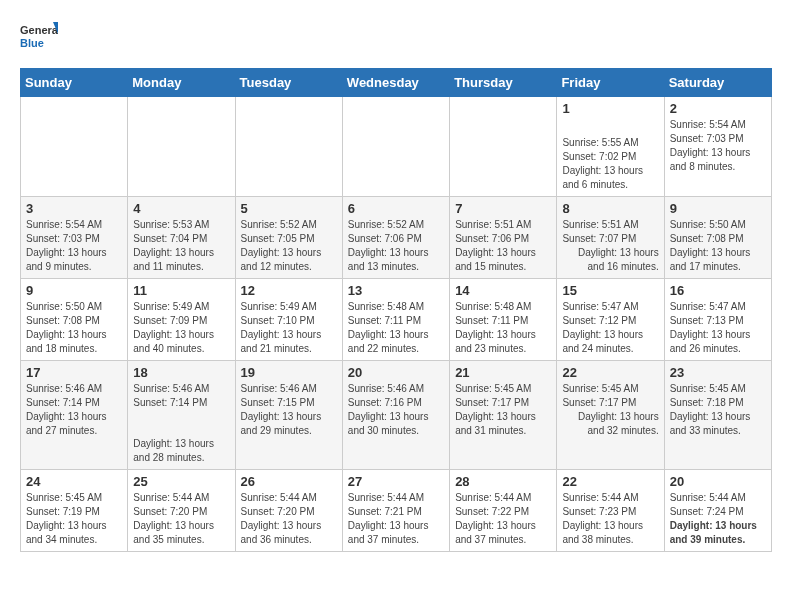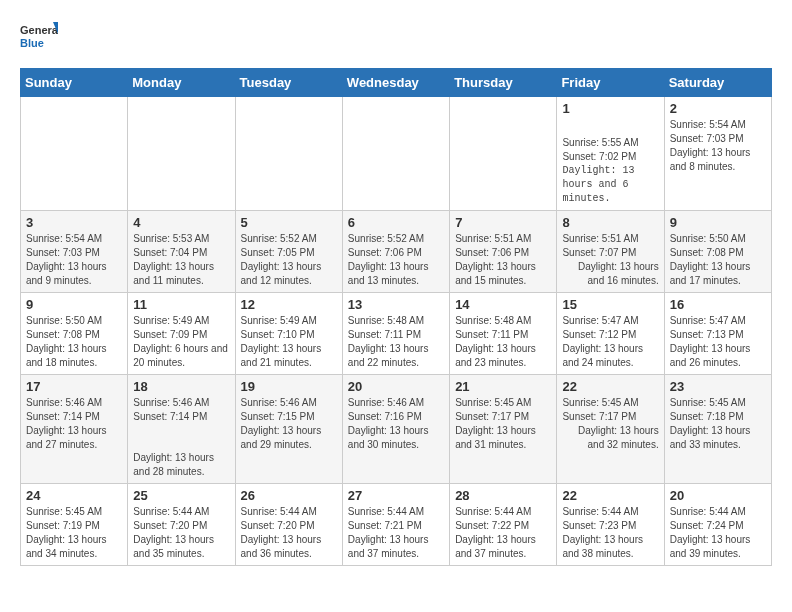--- a/index.html
+++ b/index.html
@@ -109,21 +109,21 @@
         <td class="empty-cell"></td>
         <td class="empty-cell"></td>
         <td class="empty-cell"></td>
         <td class="empty-cell"></td>
         <td class="empty-cell"></td>
         <td>
           <span class="day-number">1</span>
           <div class="day-info">
             <span style="display: block; margin-top: 20px;">Sunrise: 5:55 AM</span>
             <span style="display: block;">Sunset: 7:02 PM</span>
-            <span style="display: block; font-family: Liberation Mono, monospace;">Daylight: 13 hours and 6 minutes.</span>
+            <span style="display: block;">Daylight: 13 hours and 6 minutes.</span>
           </div>
         </td>
         <td>
           <span class="day-number">2</span>
           <div class="day-info">
             <span style="display: block;">Sunrise: 5:54 AM</span>
             <span style="display: block;">Sunset: 7:03 PM</span>
             <span style="display: block;">Daylight: 13 hours and 8 minutes.</span>
           </div>
         </td>
@@ -193,21 +193,21 @@
             <span style="display: block;">Sunrise: 5:50 AM</span>
             <span style="display: block;">Sunset: 7:08 PM</span>
             <span style="display: block;">Daylight: 13 hours and 18 minutes.</span>
           </div>
         </td>
         <td>
           <span class="day-number">11</span>
           <div class="day-info">
             <span style="display: block;">Sunrise: 5:49 AM</span>
             <span style="display: block;">Sunset: 7:09 PM</span>
-            <span style="display: block;">Daylight: 6 hours and 20 minutes.</span>
+            <span style="display: block;">Daylight: 13 hours and 40 minutes.</span>
           </div>
         </td>
         <td>
           <span class="day-number">12</span>
           <div class="day-info">
             <span style="display: block;">Sunrise: 5:49 AM</span>
             <span style="display: block;">Sunset: 7:10 PM</span>
             <span style="display: block;">Daylight: 13 hours and 21 minutes.</span>
           </div>
         </td>
@@ -349,18 +349,18 @@
             <span style="display: block;">Sunrise: 5:44 AM</span>
             <span style="display: block;">Sunset: 7:23 PM</span>
             <span style="display: block;">Daylight: 13 hours and 38 minutes.</span>
           </div>
         </td>
         <td>
           <span class="day-number">20</span>
           <div class="day-info">
             <span style="display: block;">Sunrise: 5:44 AM</span>
             <span style="display: block;">Sunset: 7:24 PM</span>
-            <span style="display: block;">Daylight: 13 hours and 39 minutes.</span>
+            <span style="display: block; font-weight: bold;">Daylight: 13 hours and 39 minutes.</span>
           </div>
         </td>
       </tr>
     </tbody>
 </table>
 
 </body></html>

